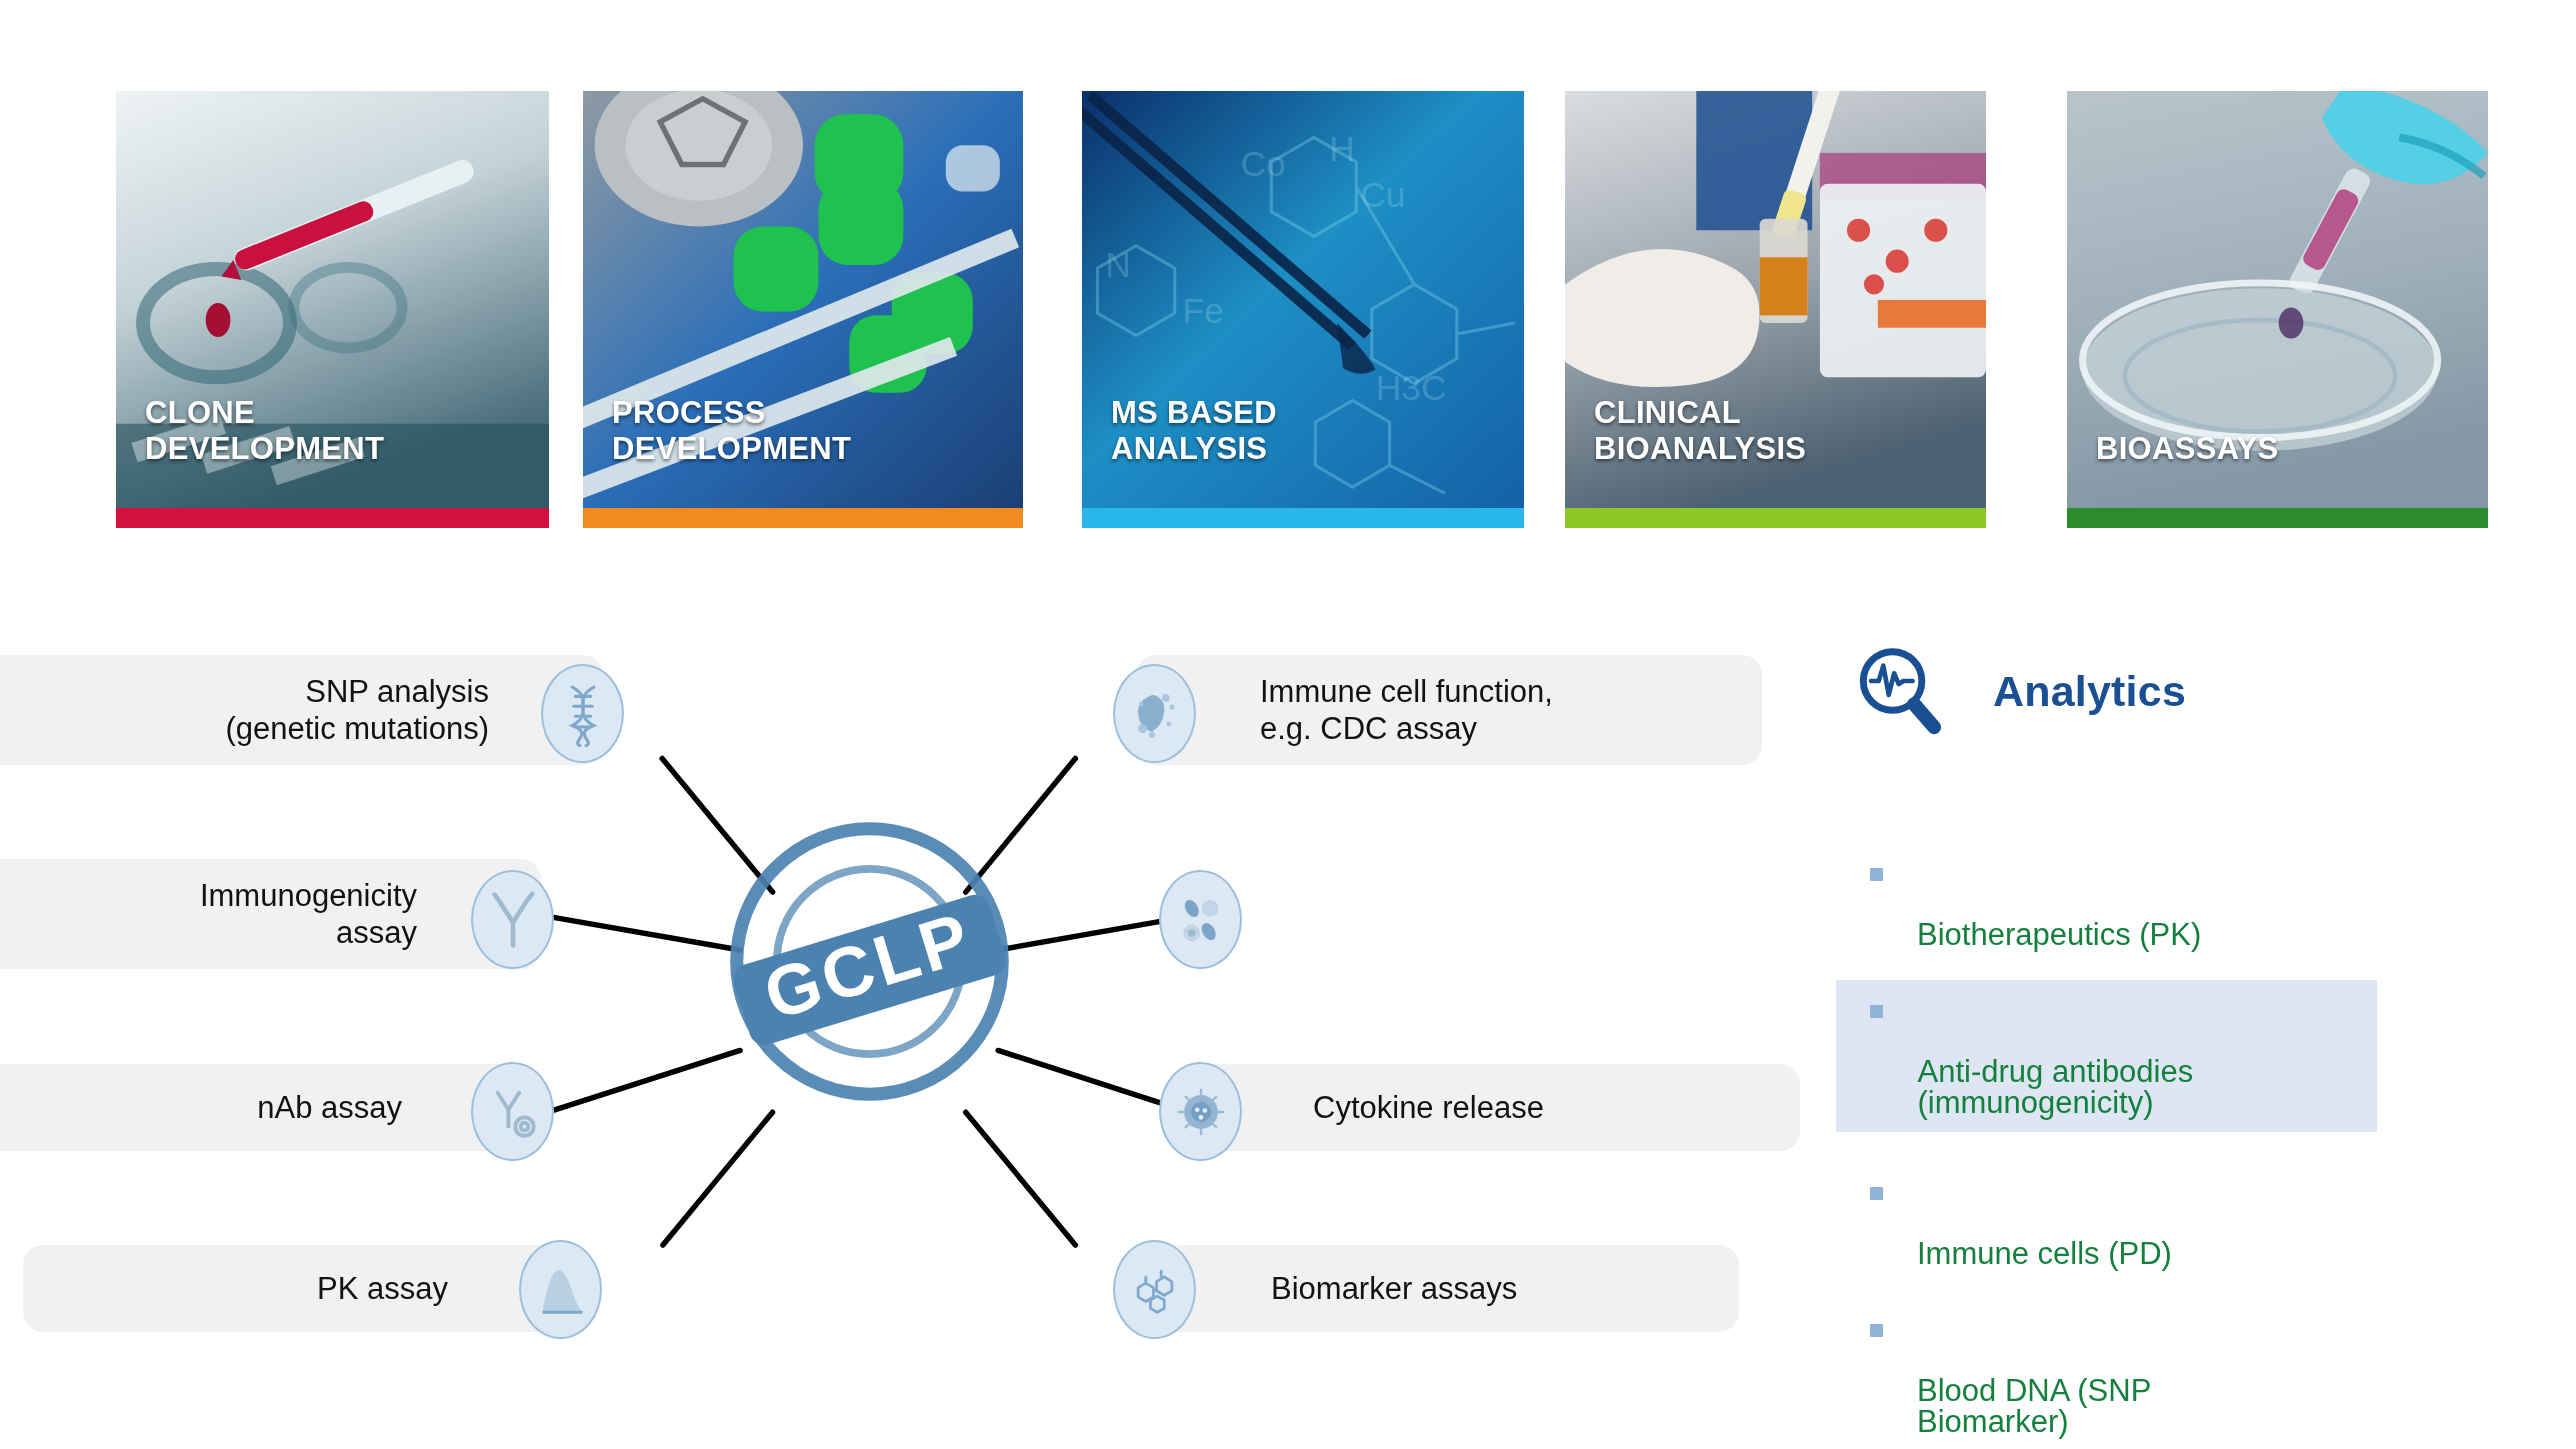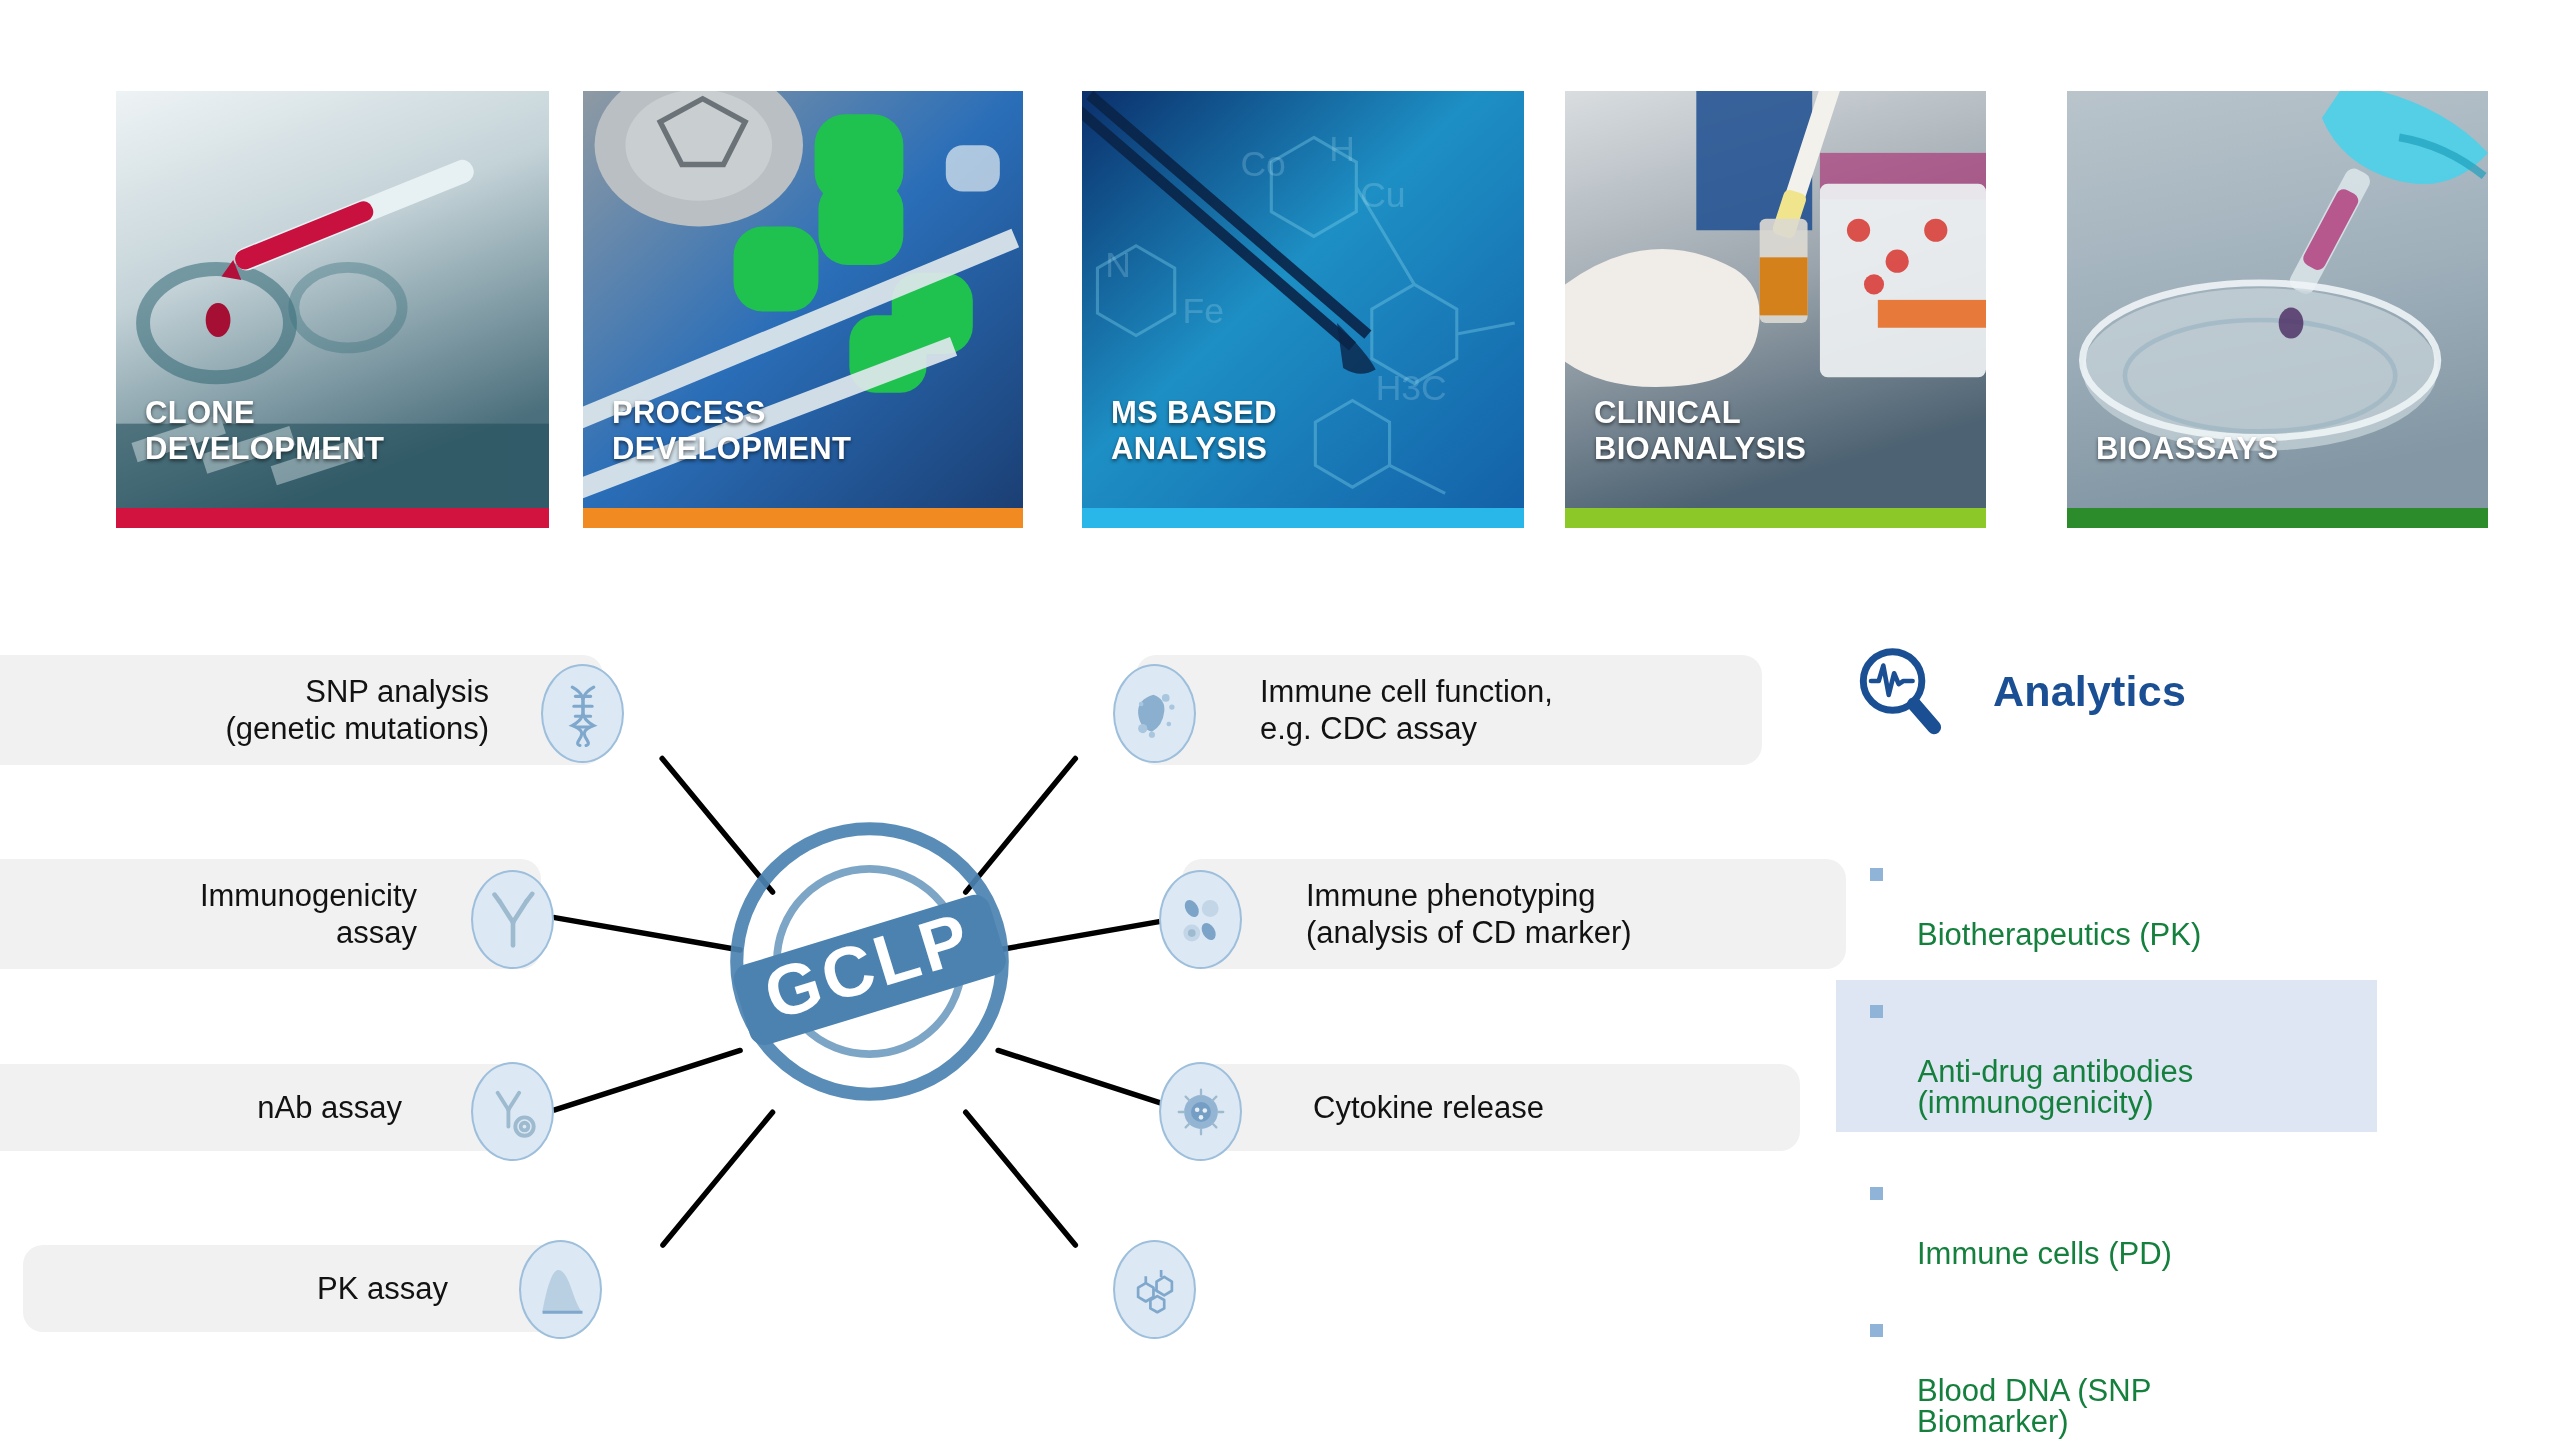--- a/index.html
+++ b/index.html
@@ -377,24 +377,20 @@
           <circle cx="50" cy="22" r="5"></circle>
             <circle cx="58" cy="34" r="3.5"></circle>
           <circle cx="20" cy="62" r="6"></circle>
             <circle cx="32" cy="70" r="4"></circle>
           <circle cx="54" cy="56" r="3"></circle>
             <circle cx="18" cy="30" r="3"></circle>
         </g>
       </svg>
     </div>
 
-    <div class="pill right two-line" style="left:1182px; top:272px; width:664px; padding-left:124px;">
-      <span class="txt">Immune phenotyping
-(analysis of CD marker)</span>
-    </div>
     <div class="nodeicon" style="left:1159px; top:283px;">
       <svg viewBox="0 0 72 86">
         <ellipse cx="24" cy="28" rx="8" ry="12" transform="rotate(-30 24 28)" fill="#7ba4c8"></ellipse>
         <ellipse cx="46" cy="58" rx="8" ry="12" transform="rotate(-30 46 58)" fill="#7ba4c8"></ellipse>
         <circle cx="48" cy="28" r="11" fill="#c2d6e8"></circle>
         <circle cx="24" cy="60" r="11" fill="#c2d6e8"></circle>
         <circle cx="24" cy="60" r="5" fill="#9dbacf"></circle>
       </svg>
     </div>
 
@@ -409,20 +405,23 @@
             <circle cx="31" cy="40" r="3"></circle>
             <circle cx="41" cy="41" r="3"></circle>
             <circle cx="36" cy="50" r="3"></circle>
           </g>
         <g stroke="#9dbacf" stroke-width="3" stroke-linecap="round">
           <path d="M36 14v7M36 65v7M7 43h7M58 43h7M16 23l5 5M51 58l5 5M56 23l-5 5M21 58l-5 5"></path>
         </g>
       </svg>
     </div>
 
+    <div class="pill right" style="left:1136px; top:658px; width:603px; padding-left:135px;">
+      <span class="txt">Biomarker assays</span>
+    </div>
     <div class="nodeicon" style="left:1113px; top:653px;">
       <svg viewBox="0 0 72 86" fill="none" stroke="#7fa8cc" stroke-width="3.5" stroke-linejoin="round">
         <path d="M14 40 l10 -6 10 6 0 12 -10 6 -10 -6z"></path>
         <path d="M38 32 l10 -6 10 6 0 12 -10 6 -10 -6z"></path>
         <path d="M30 56 l9 -5 9 5 0 11 -9 5 -9 -5z"></path>
         <path d="M34 43h4M44 26v-9M24 34v-9"></path>
       </svg>
     </div>
   </div>
 

